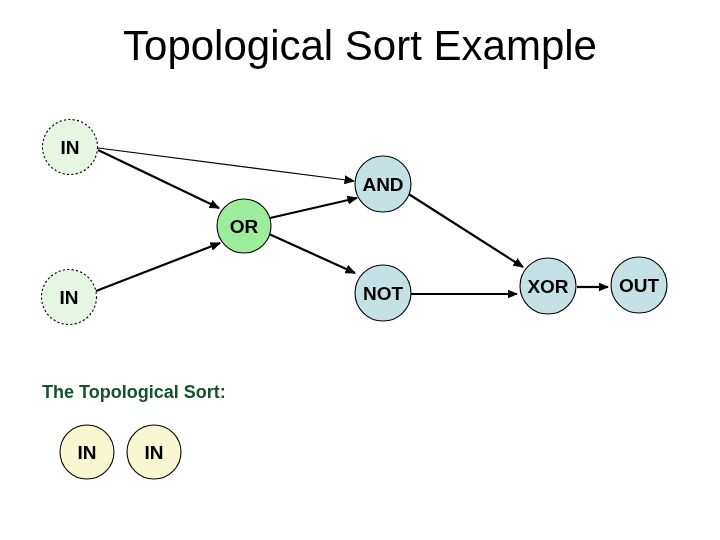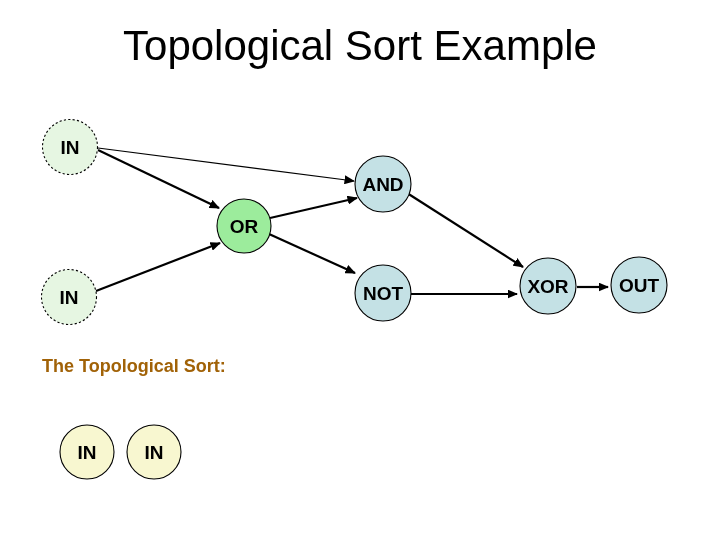--- a/index.html
+++ b/index.html
@@ -23,24 +23,24 @@
     text-align: center;
     font-size: 42px;
     font-weight: 400;
     color: #000000;
     letter-spacing: 0px;
     white-space: nowrap;
   }
   .subtitle {
     position: absolute;
     left: 42px;
-    top: 356px;
+    top: 382px;
     font-size: 18px;
     font-weight: 700;
-    color: #a16207;
+    color: #14532d;
     white-space: nowrap;
   }
   svg.canvas {
     position: absolute;
     left: 0;
     top: 0;
     width: 720px;
     height: 540px;
   }
   .edge {

